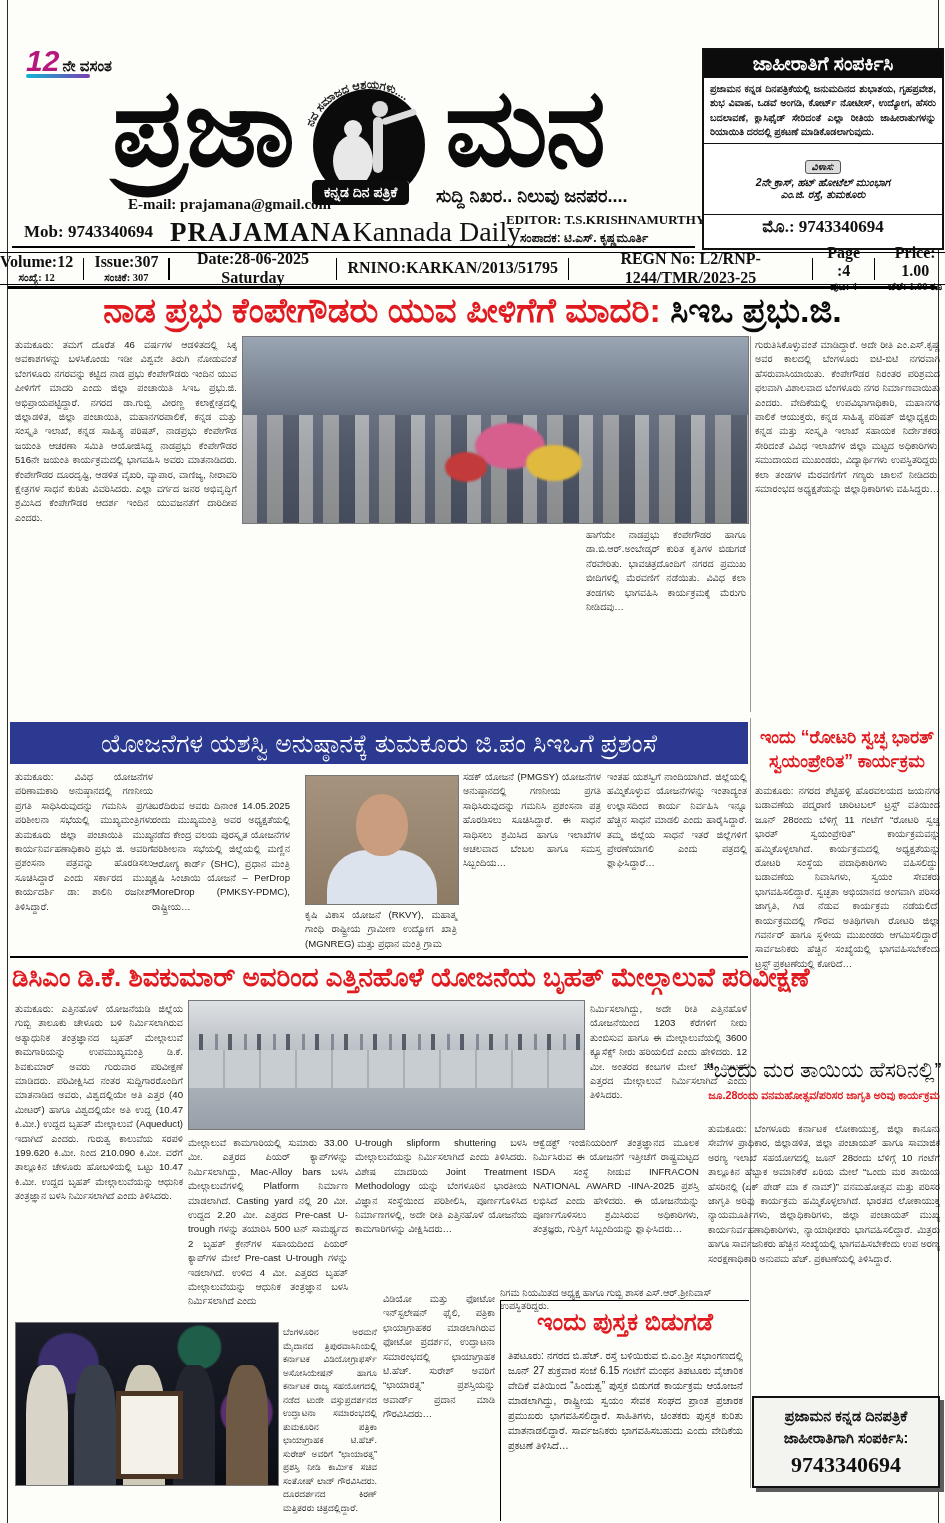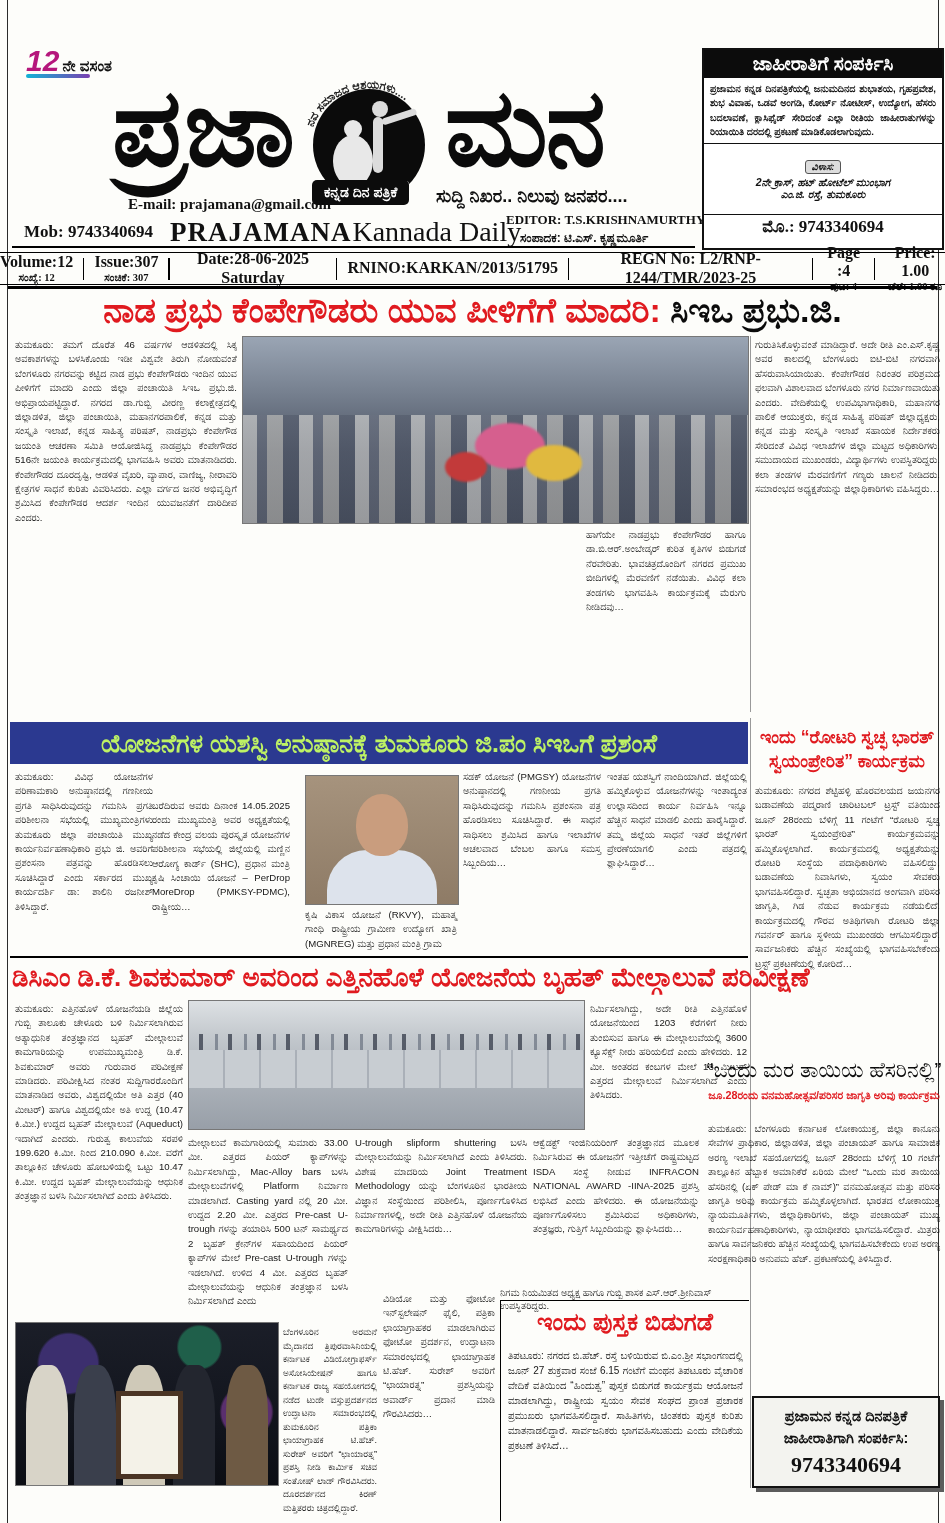--- a/index.html
+++ b/index.html
@@ -43,21 +43,21 @@
   .infobar .it{text-align:center;line-height:1.15;}
   .infobar .l1{font-size:16px;font-weight:bold;}
   .infobar .l2{font-size:10.5px;font-weight:bold;}
   .infobar .sep{width:1.5px;height:22px;background:#000;}
 
   
   .h-lead{position:absolute;left:10px;top:292px;width:925px;text-align:center;
         font-size:34px;font-weight:bold;color:#e01a1f;line-height:1.1;white-space:nowrap;}
   .h-lead .blk{color:#0b0b0b;}
   .banner-blue{position:absolute;left:10px;top:722px;width:738px;height:42px;background:#2b3990;
-        color:#bef264;font-size:25px;font-weight:bold;text-align:center;line-height:42px;white-space:nowrap;}
+        color:#ffffff;font-size:25px;font-weight:normal;text-align:center;line-height:42px;white-space:nowrap;}
   .h-red2{position:absolute;left:12px;top:962px;width:734px;text-align:center;
         font-size:26px;font-weight:bold;color:#e01a1f;white-space:nowrap;}
   .h-rail{position:absolute;left:752px;top:726px;width:190px;text-align:center;
         font-size:17.5px;font-weight:bold;color:#e01a1f;line-height:1.35;}
   .h-tree{position:absolute;left:706px;top:1058px;width:236px;text-align:center;
         font-size:21px;font-weight:normal;color:#0b0b0b;}
   .h-tree-sub{position:absolute;left:706px;top:1088px;width:236px;text-align:center;
         font-size:10.8px;font-weight:bold;color:#e01a1f;line-height:1.4;}
   .h-book{position:absolute;left:505px;top:1308px;width:240px;text-align:center;
         font-size:24px;font-weight:bold;color:#e01a1f;}

